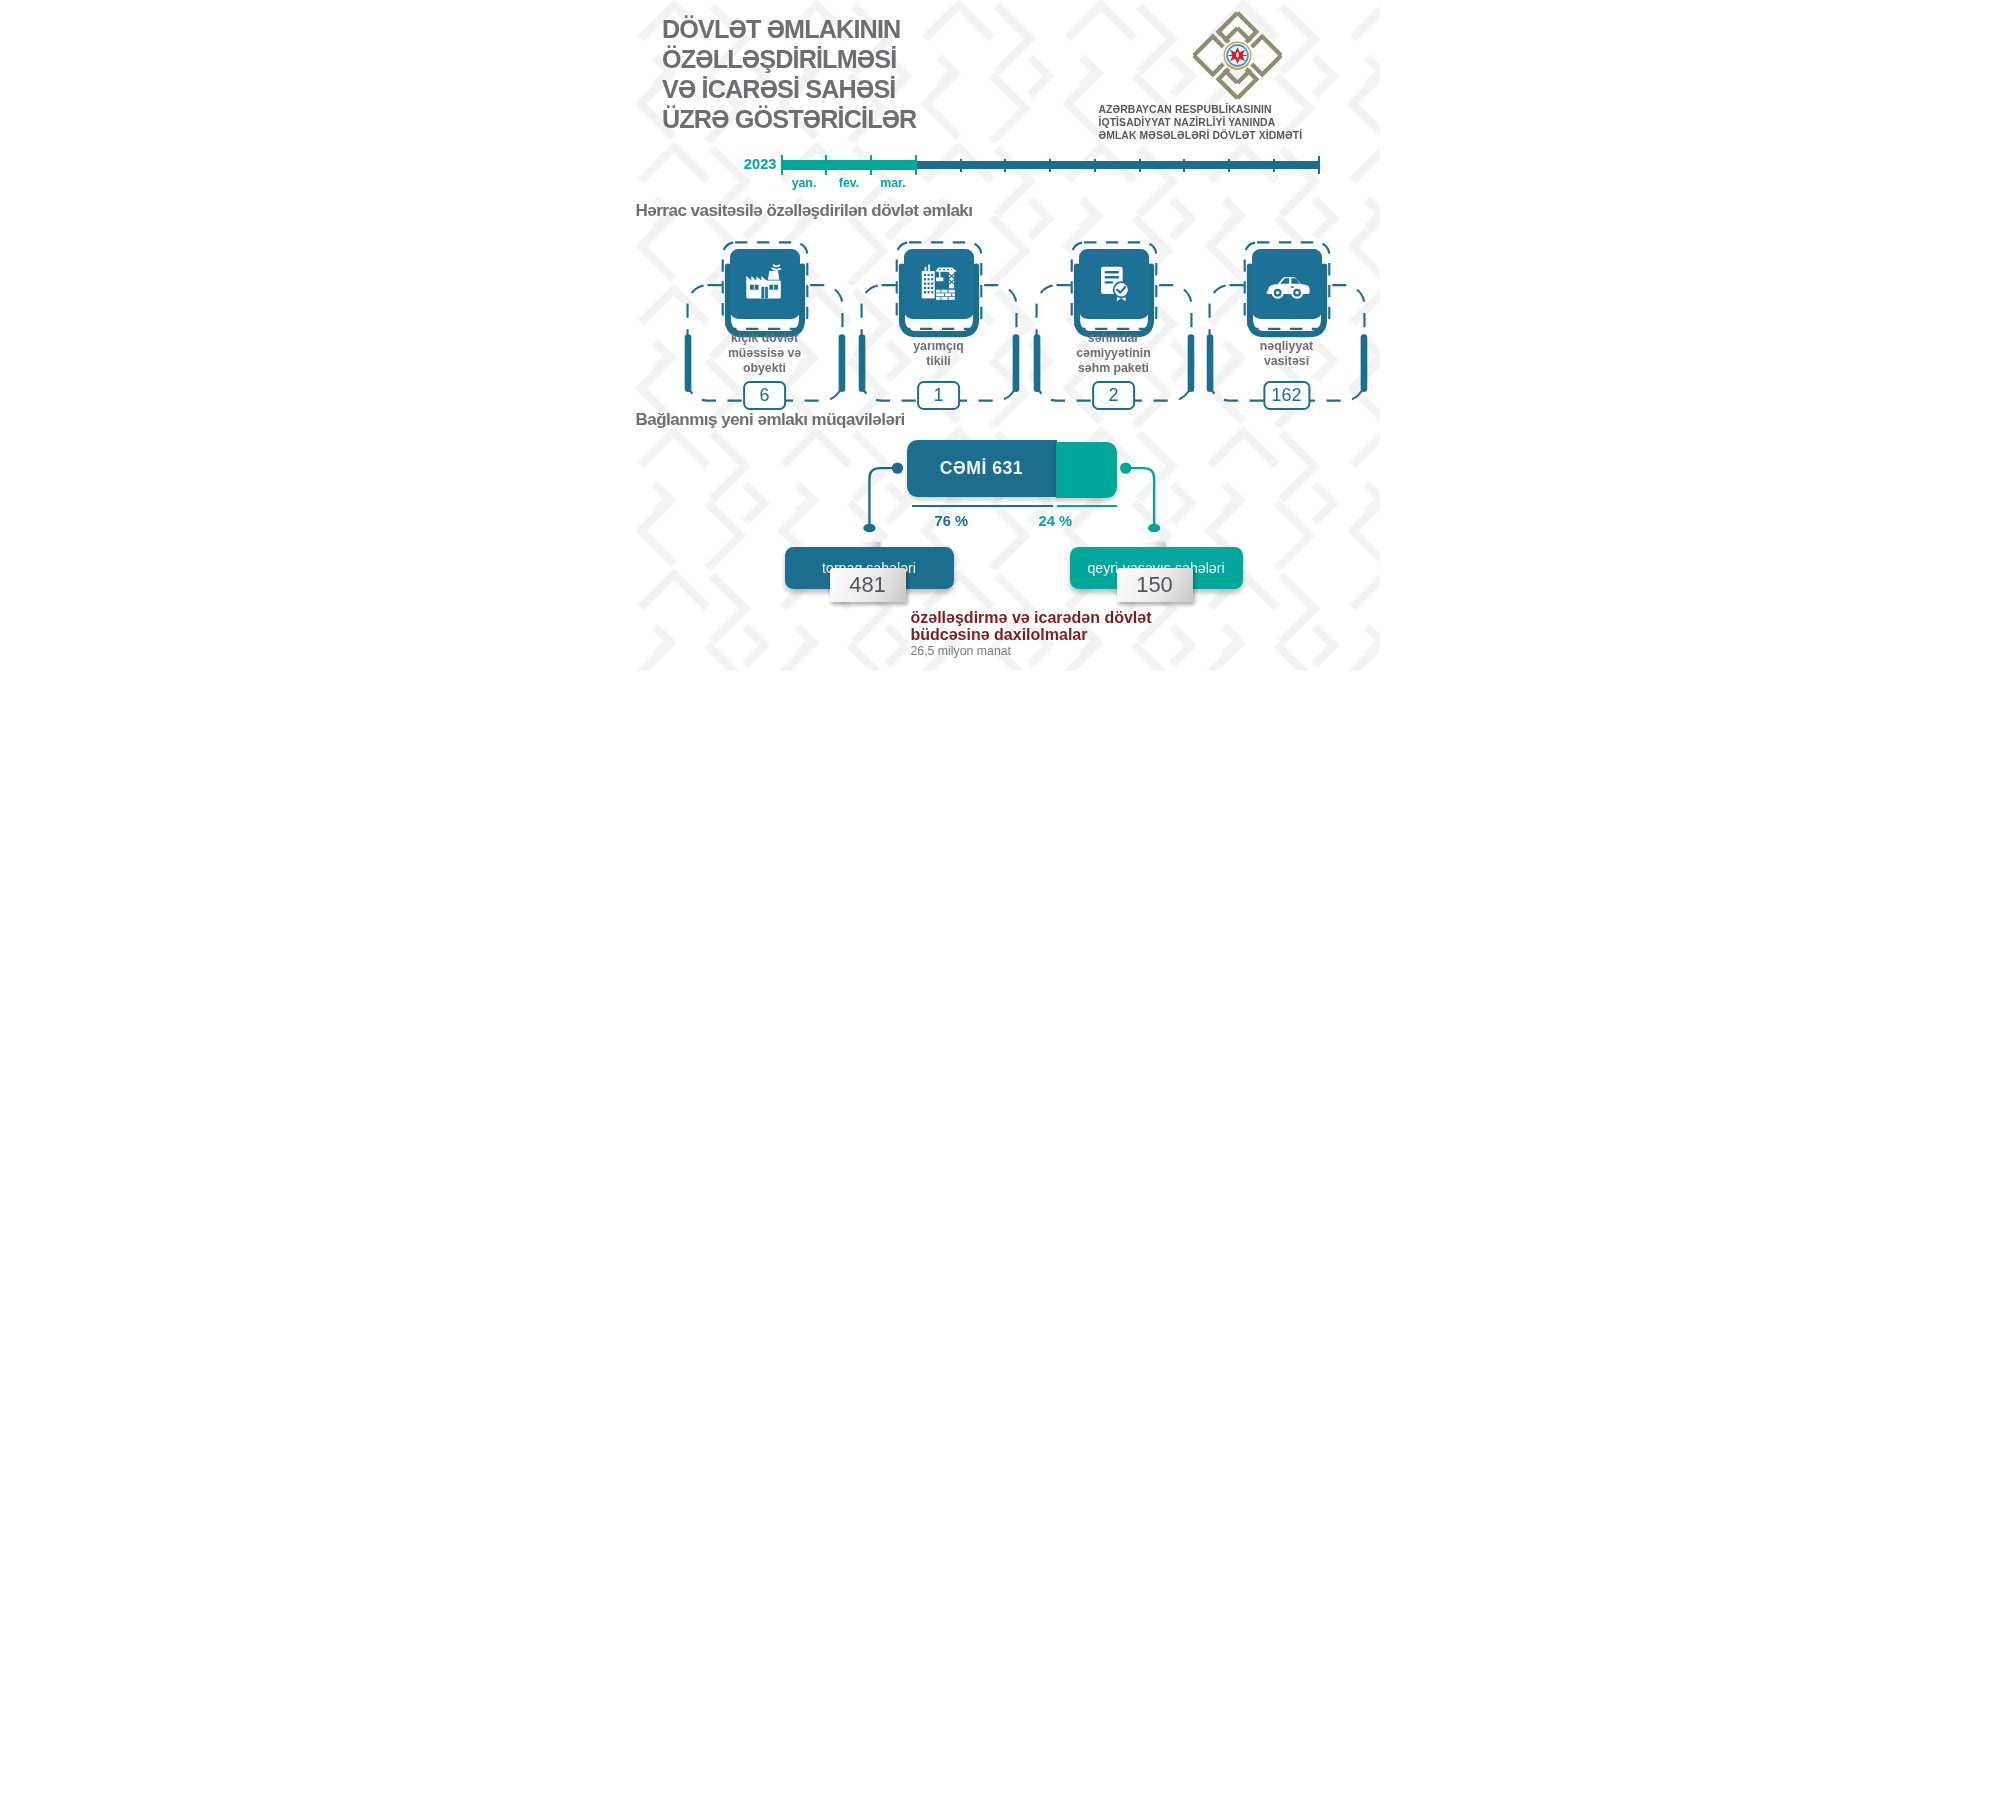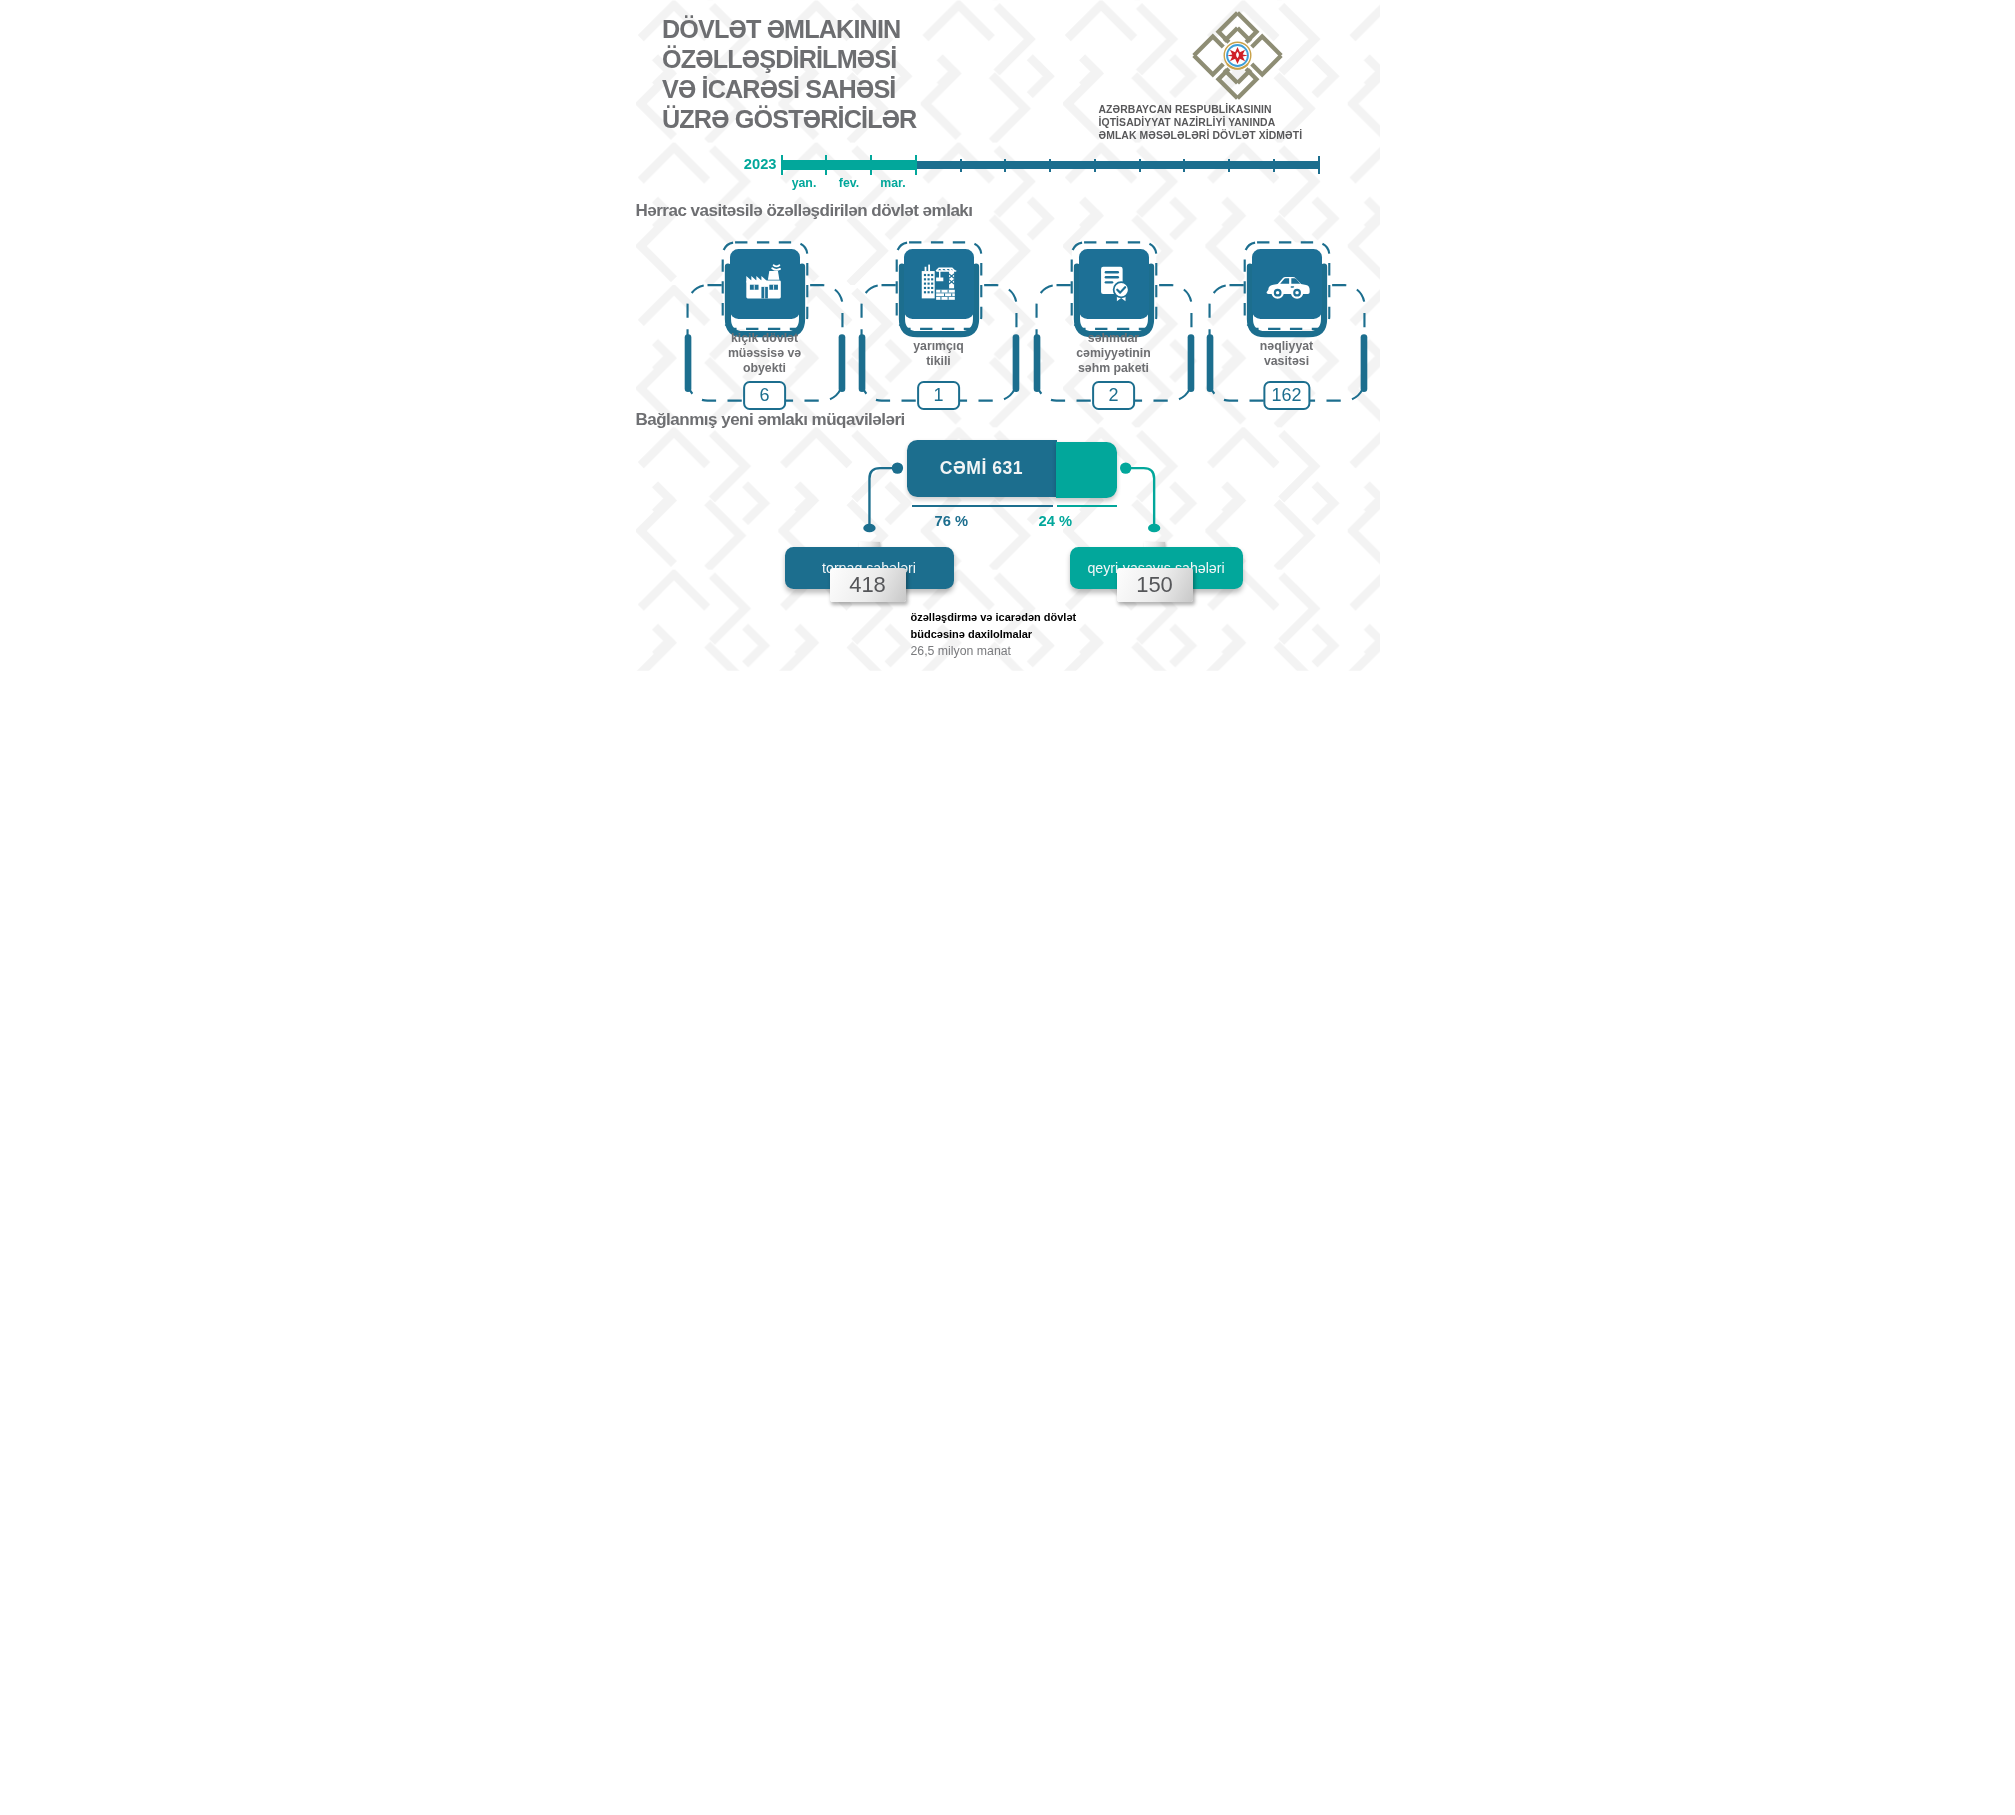--- a/index.html
+++ b/index.html
@@ -53,21 +53,21 @@
        box-shadow:0.9px 1.4px 2.4px rgba(0,0,0,.25);}
   .callout{position:absolute;top:547px;height:42px;border-radius:8.5px;display:flex;align-items:center;
            justify-content:center;color:#f4f7f8;font-size:14.2px;box-shadow:0 3.8px 5.7px rgba(0,0,0,.25);}
   .callout.blue{background:#1c6e8e;}
   .callout.teal{background:#02a79b;}
   .silver-num{position:absolute;top:568px;width:76px;height:34px;border-radius:2.8px;
               background:linear-gradient(115deg,#fdfdfd 0%,#ececec 55%,#c8c8c8 100%);
               box-shadow:1.9px 2.4px 3.8px rgba(0,0,0,.3);display:flex;align-items:center;justify-content:center;
               font-size:22px;font-weight:500;color:#555659;z-index:3;}
   
-  .footer-bold{left:275px;top:609px;width:247px;font-size:11px;line-height:17px;font-weight:bold;color:#000000;}
+  .footer-bold{left:275px;top:609px;width:247px;font-size:16px;line-height:17px;font-weight:bold;color:#7f1d1d;}
   .footer-reg{left:275px;top:644px;width:247px;font-size:12.3px;color:#7a7b7e;}
 </style>
 </head>
 <body>
 
 <div class="canvas">
 
   <svg class="abs" width="744" height="671" style="left:0;top:0;" viewBox="0 0 1568 1413">
     <defs>
       <pattern id="bgpat" width="300" height="300" patternUnits="userSpaceOnUse">
@@ -301,21 +301,21 @@
       <ellipse cx="1092" cy="1112" rx="13" ry="9" stroke="none"></ellipse>
     </g>
   </svg>
 
   <div class="tab" style="left:223px;"></div>
   <div class="tab" style="left:508px;"></div>
 
   <div class="callout blue" style="left:149px;width:169px;">
     <span>torpaq sahələri</span>
   </div>
-  <div class="silver-num" style="left:194px;">418</div>
+  <div class="silver-num" style="left:194px;">481</div>
 
   <div class="callout teal" style="left:434px;width:173px;">
     <span>qeyri-yaşayış sahələri</span>
   </div>
   <div class="silver-num" style="left:481px;">150</div>
 
   <div class="abs footer-bold pre">özəlləşdirmə və icarədən dövlət
 büdcəsinə daxilolmalar</div>
   <div class="abs footer-reg">26,5 milyon manat</div>
 

